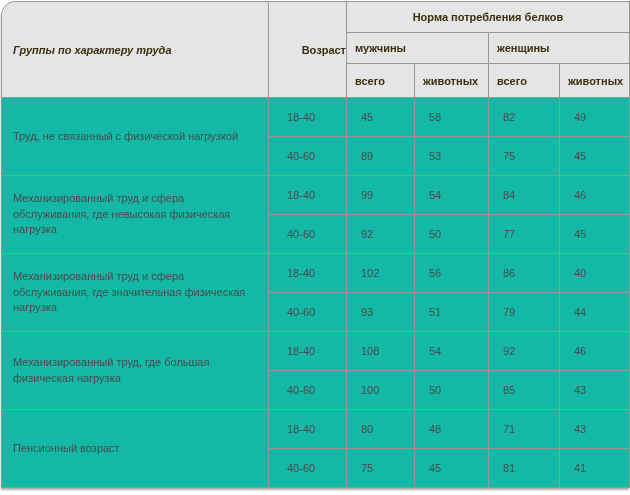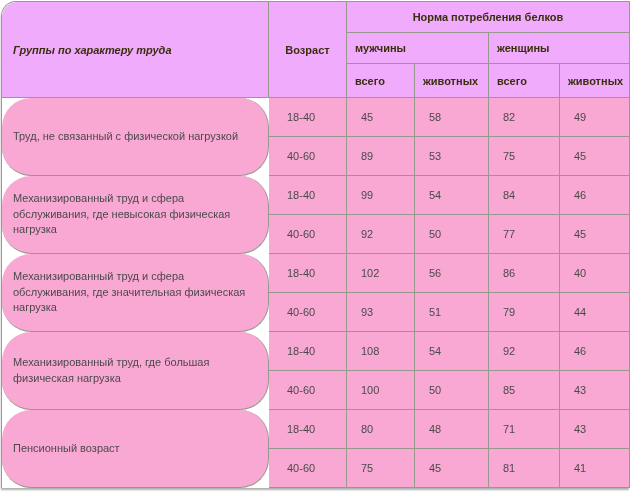--- a/index.html
+++ b/index.html
@@ -22,33 +22,33 @@
     border-left:1px solid #98988f;
     border-radius:15px 0 0 0;
   }
   th,td{
     border-right:1px solid #98988f;
     border-bottom:1px solid #98988f;
     padding:0;
     overflow:hidden;
   }
   thead th{
-    background:#f0abfc;
+    background:#e5e5e5;
     color:#3a2e0e;
     font-weight:bold;
     text-align:left;
     font-size:11px;
   }
   th.h-group{border-top-left-radius:15px;padding-left:11px;font-style:italic;}
-  th.h-age{text-align:center;}
+  th.h-age{text-align:right;}
   th.h-norm{text-align:center;height:30px;}
   th.h-sex{padding-left:8px;height:30px;}
   th.h-sub{padding-left:8px;height:33px;}
-  tbody td{background:#f9a8d4;height:38px;vertical-align:middle;}
-  td.c-group{padding-left:11px;padding-right:16px;line-height:1.45;border-radius:29px;}
+  tbody td{background:#14b8a6;height:38px;vertical-align:middle;}
+  td.c-group{padding-left:11px;padding-right:16px;line-height:1.45;}
   td.c-age{padding-left:18px;}
   td.c-val{padding-left:14px;}
 </style>
 </head>
 <body>
 
 <div class="tbl-wrap">
 <table>
   <colgroup>
     <col style="width:267px">

